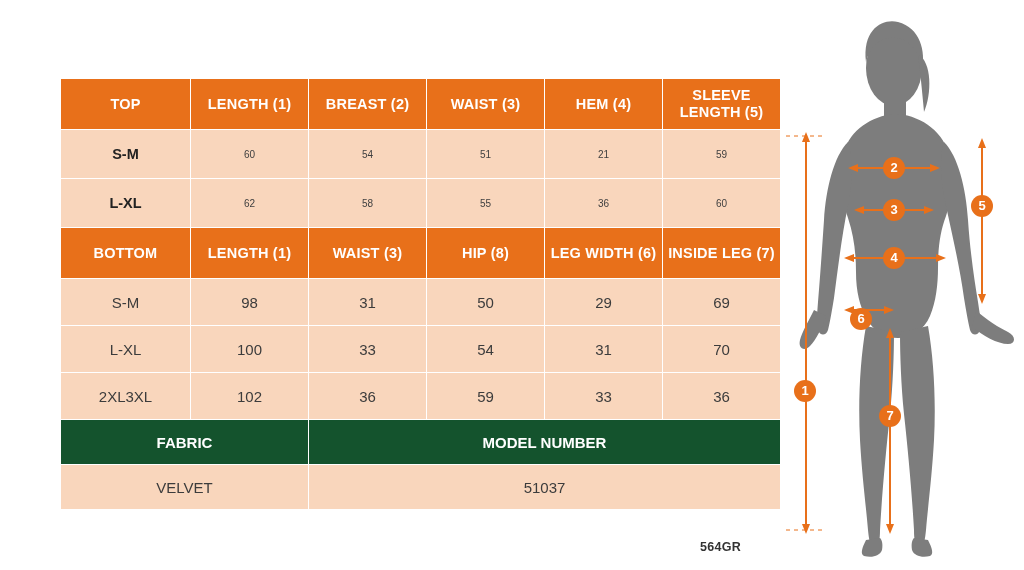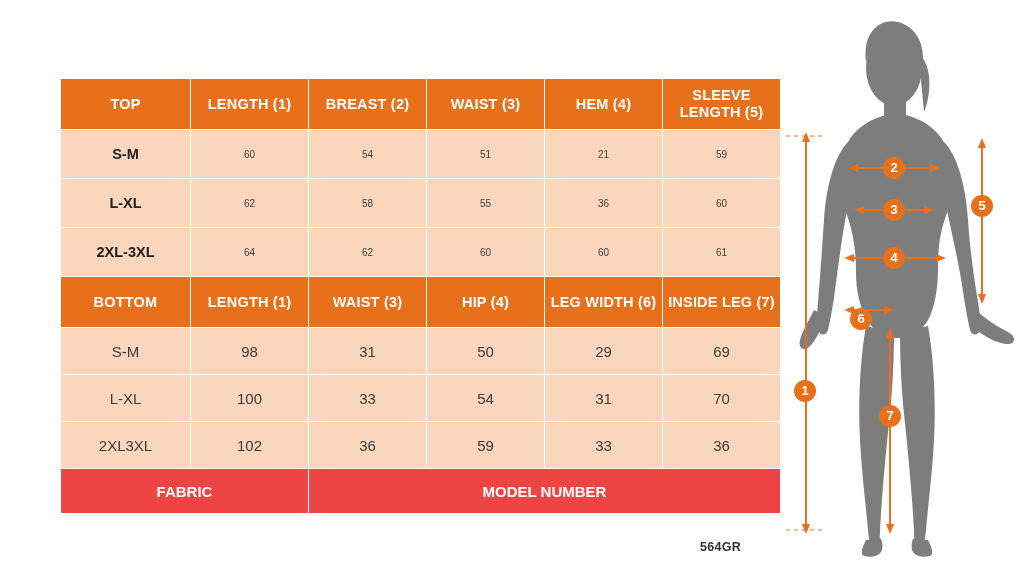--- a/index.html
+++ b/index.html
@@ -50,21 +50,21 @@
     font-size: 14.5px;
     color: #222222;
   }
   .sub-row td {
     background: #F9D6BC;
     color: #3c3c3c;
     font-size: 15px;
     height: 46px;
   }
   .footer-hdr td {
-    background: #ef4444;
+    background: #14532d;
     color: #ffffff;
     font-weight: bold;
     font-size: 15px;
     height: 44px;
   }
   .footer-val td {
     background: #F9D6BC;
     color: #3c3c3c;
     font-size: 15px;
     height: 44px;
@@ -144,34 +144,26 @@
       <td>59</td>
     </tr>
     <tr class="data-row">
       <td class="rowlabel">L-XL</td>
       <td>62</td>
       <td>58</td>
       <td>55</td>
       <td>36</td>
       <td>60</td>
     </tr>
-    <tr class="data-row">
-      <td class="rowlabel">2XL-3XL</td>
-      <td>64</td>
-      <td>62</td>
-      <td>60</td>
-      <td>60</td>
-      <td>61</td>
-    </tr>
 
     <tr class="hdr-row">
       <td>BOTTOM</td>
       <td>LENGTH (1)</td>
       <td>WAIST (3)</td>
-      <td>HIP (4)</td>
+      <td>HIP (8)</td>
       <td>LEG WIDTH (6)</td>
       <td>INSIDE LEG (7)</td>
     </tr>
     <tr class="sub-row">
       <td class="rowlabel">S-M</td>
       <td>98</td>
       <td>31</td>
       <td>50</td>
       <td>29</td>
       <td>69</td>
@@ -189,20 +181,24 @@
       <td>102</td>
       <td>36</td>
       <td>59</td>
       <td>33</td>
       <td>36</td>
     </tr>
 
     <tr class="footer-hdr">
       <td colspan="2">FABRIC</td>
       <td colspan="4">MODEL NUMBER</td>
+    </tr>
+    <tr class="footer-val">
+      <td colspan="2">VELVET</td>
+      <td colspan="4">51037</td>
     </tr>
   </tbody>
 </table>
 
 <div id="model-code">564GR</div>
 
 <div id="figure-panel">
   <svg id="figure-svg" width="238" height="560" viewBox="0 0 238 560" xmlns="http://www.w3.org/2000/svg">
     <g fill="#7D7D7D">
 

